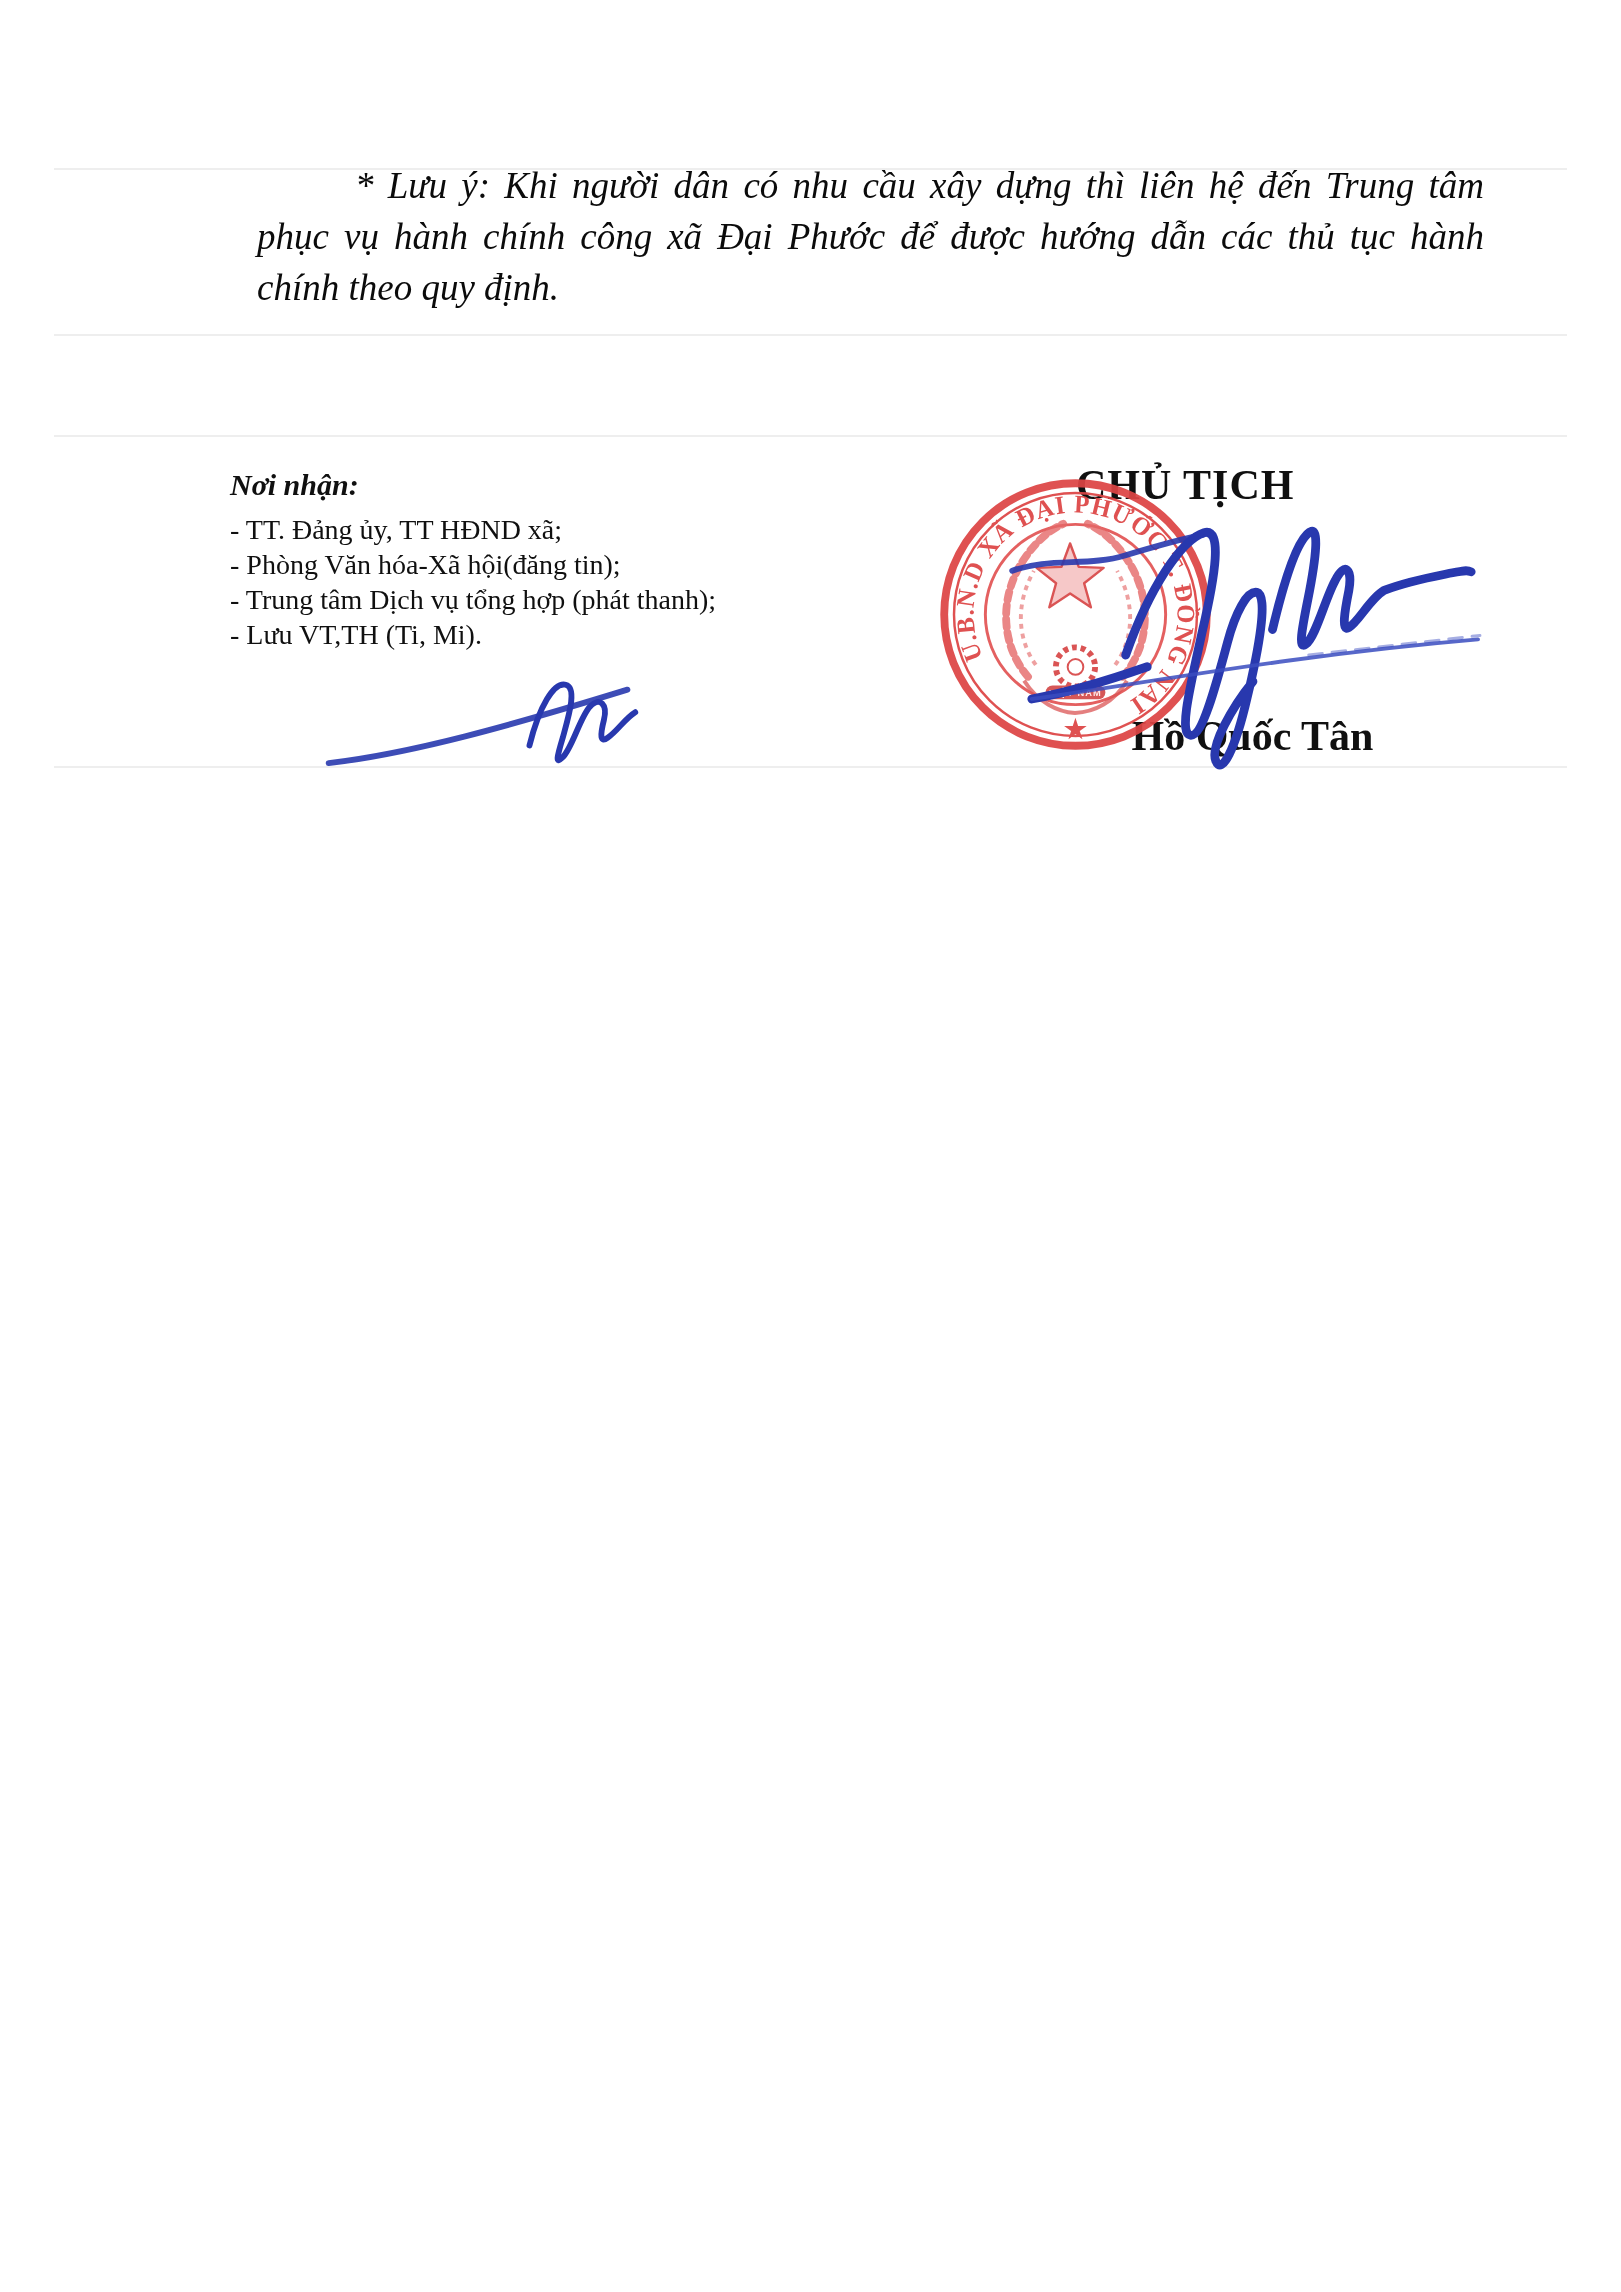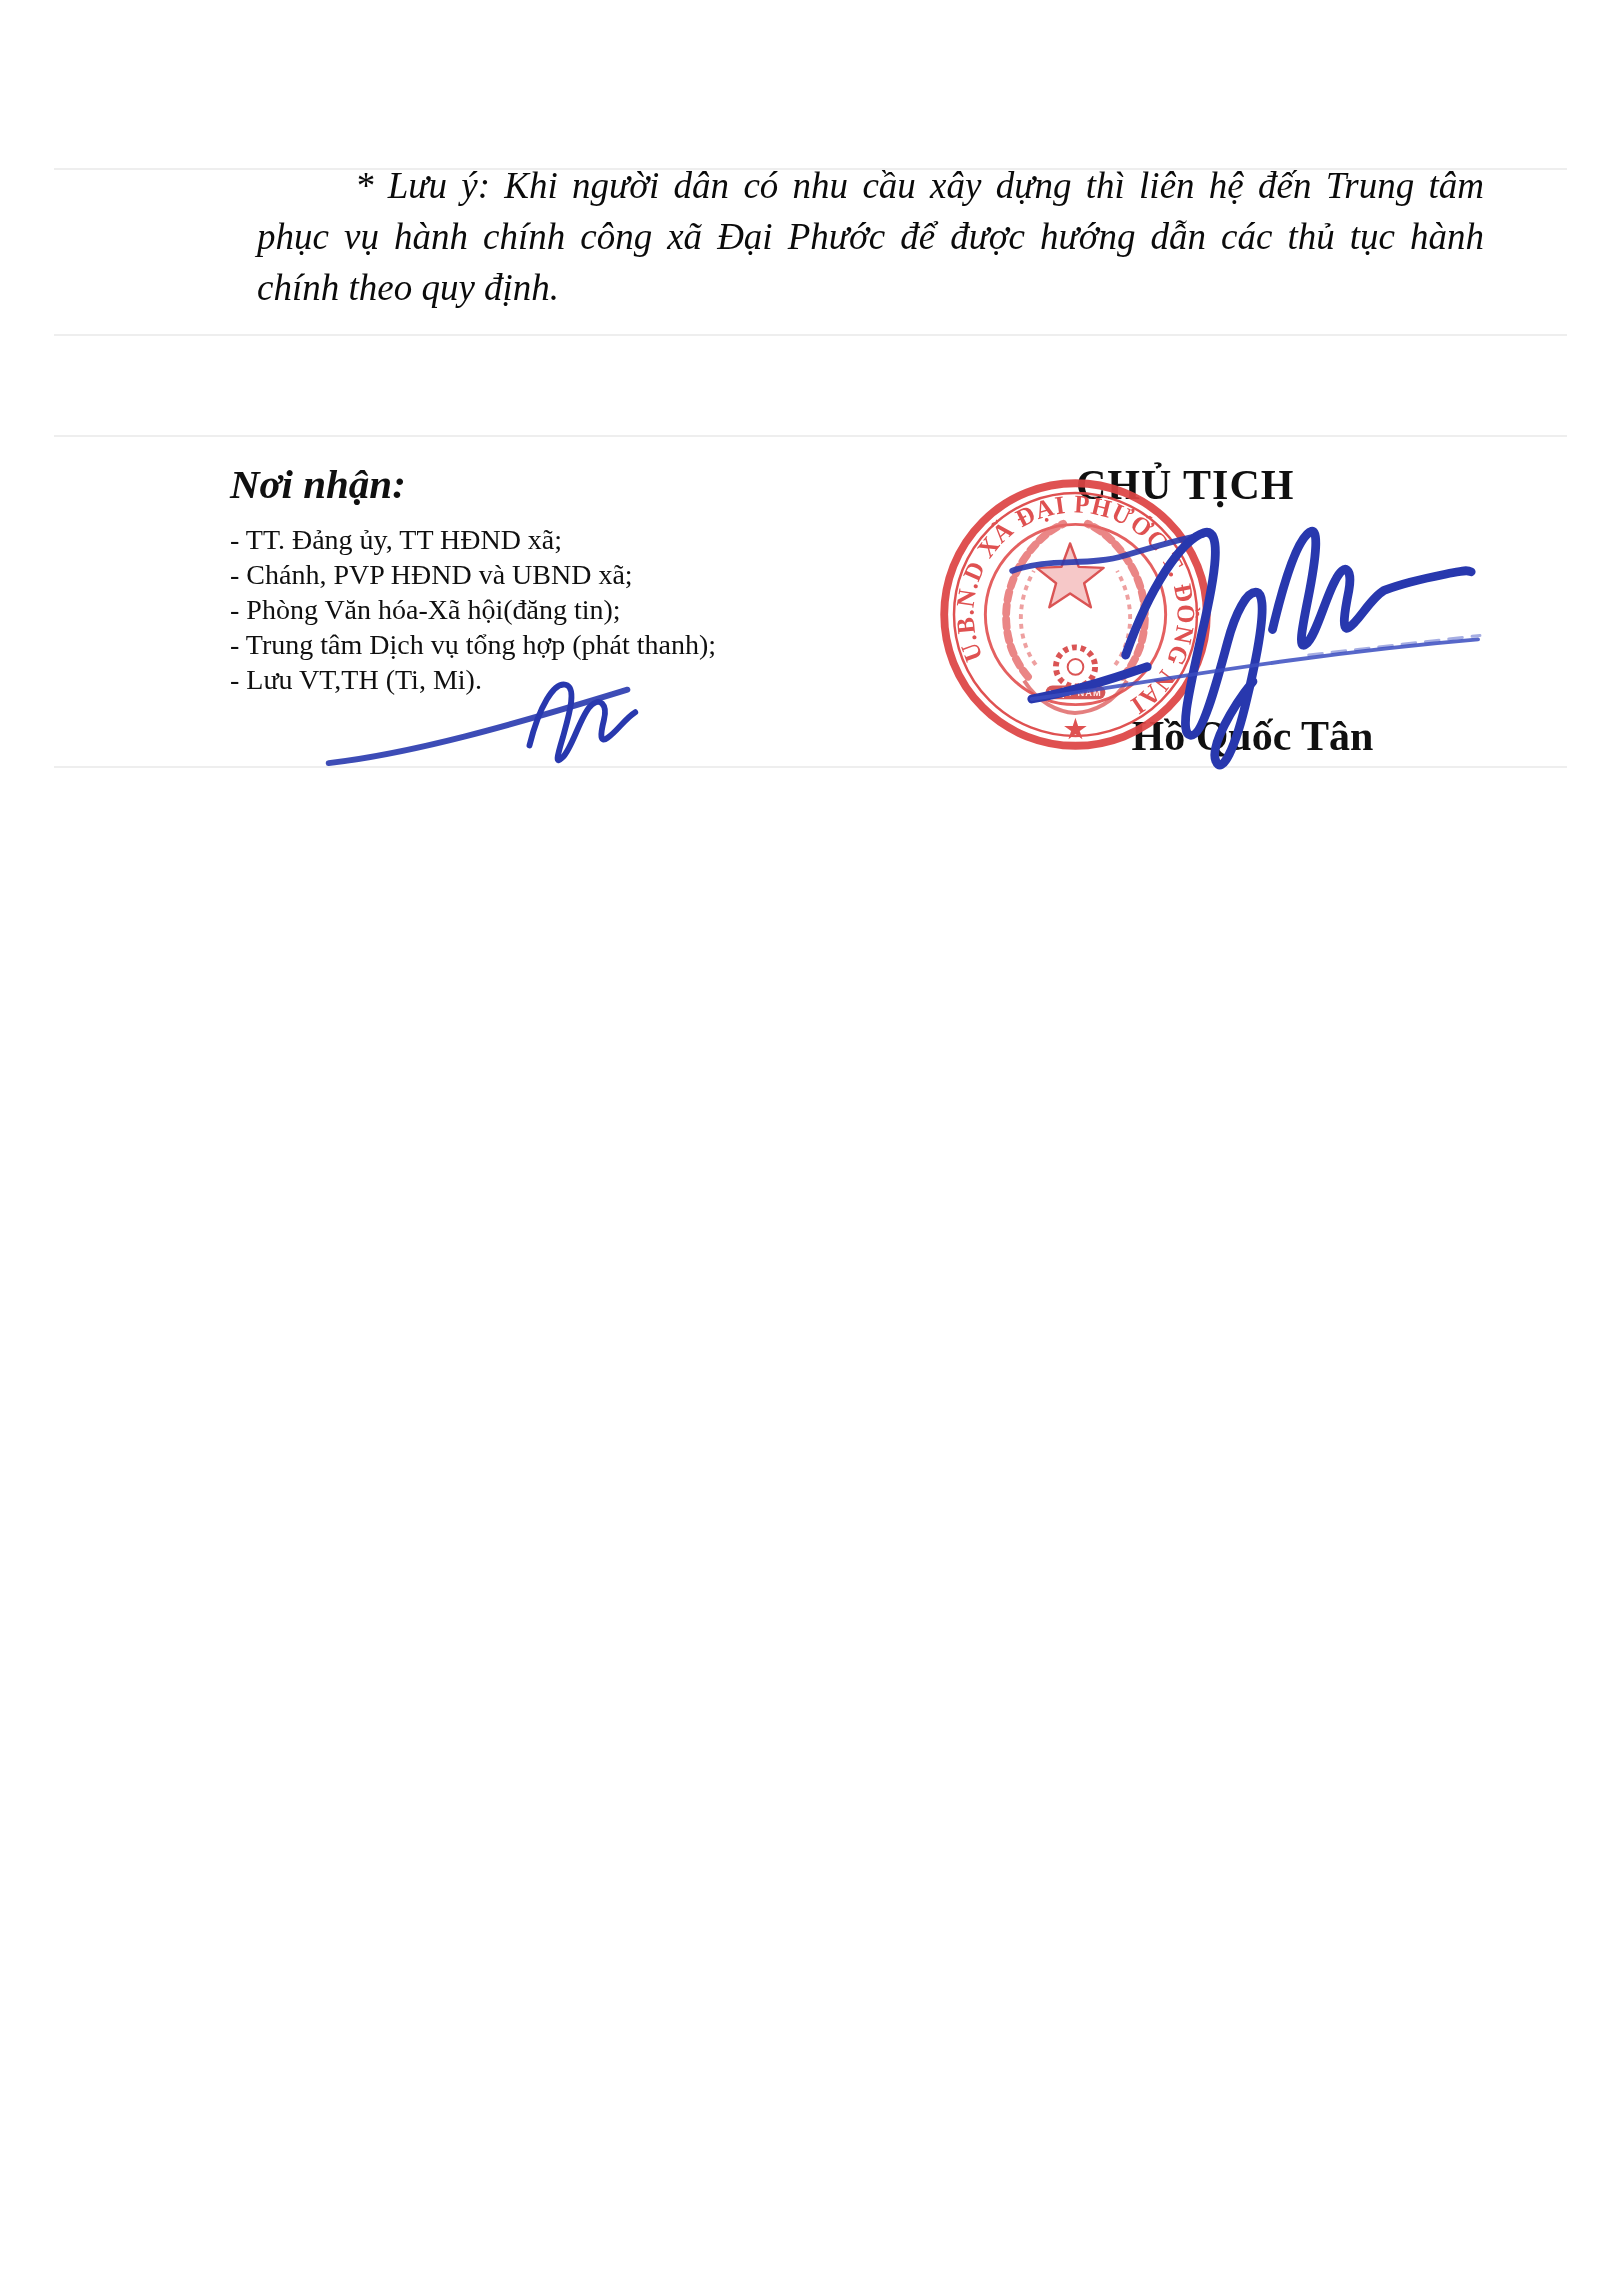--- a/index.html
+++ b/index.html
@@ -5,21 +5,21 @@
   html,body{margin:0;padding:0;background:#ffffff;}
   body{width:1621px;height:2293px;position:relative;overflow:hidden;
        font-family:"Liberation Serif",serif;color:#101010;}
   .page{position:absolute;inset:0;background:#ffffff;}
   .scan-band{position:absolute;left:54px;right:54px;height:2px;background:#eeeeee;}
   .para{position:absolute;left:245px;width:1227px;text-align:justify;
         font-size:37px;line-height:51px;text-indent:98px;color:#0b0b0b;margin-left:12px;}
   .para.italic{font-style:italic;top:160px;}
   .para.body2{top:326px;}
   .recipients{position:absolute;left:230px;top:465px;width:588px;}
-  .rec-header{font-weight:bold;font-style:italic;font-size:41px;line-height:39px;margin-bottom:18px;}
+  .rec-header{font-weight:bold;font-style:italic;font-size:30px;line-height:39px;margin-bottom:8px;}
   .rec-item{font-size:28px;line-height:35px;white-space:nowrap;}
   .sig-title{position:absolute;left:1076px;top:461px;width:353px;text-align:left;
              font-weight:bold;font-size:42px;letter-spacing:1px;white-space:nowrap;}
   .sig-name{position:absolute;left:1076px;top:712px;width:353px;text-align:center;
             font-weight:bold;font-size:42px;white-space:nowrap;}
   .seal-svg{position:absolute;left:930px;top:469px;width:291px;height:291px;opacity:.93;}
   .main-sig-svg{position:absolute;left:1000px;top:518px;width:500px;height:274px;}
   .small-sig-svg{position:absolute;left:314px;top:667px;width:333px;height:108px;}
   svg{display:block;}
 </style>
@@ -32,21 +32,20 @@
   <div class="scan-band" style="top:334px"></div>
   <div class="scan-band" style="top:435px"></div>
   <div class="scan-band" style="top:766px"></div>
 
   <div class="para italic">* Lưu ý: Khi người dân có nhu cầu xây dựng thì liên hệ đến Trung tâm phục vụ hành chính công xã Đại Phước để được hướng dẫn các thủ tục hành chính theo quy định.</div>
 
 
   <div class="recipients">
     <div class="rec-header">Nơi nhận:</div>
     <div class="rec-item">- TT. Đảng ủy, TT HĐND xã;</div>
-    <div class="rec-item">- Chánh, PVP HĐND và UBND xã;</div>
     <div class="rec-item">- Phòng Văn hóa-Xã hội(đăng tin);</div>
     <div class="rec-item">- Trung tâm Dịch vụ tổng hợp (phát thanh);</div>
     <div class="rec-item">- Lưu VT,TH (Ti, Mi).</div>
   </div>
 
   <div class="sig-title">CHỦ TỊCH</div>
   <div class="sig-name">Hồ Quốc Tân</div>
 
   <svg class="seal-svg" viewBox="0 0 297 297">
     <g stroke="#dd4444" fill="none">

